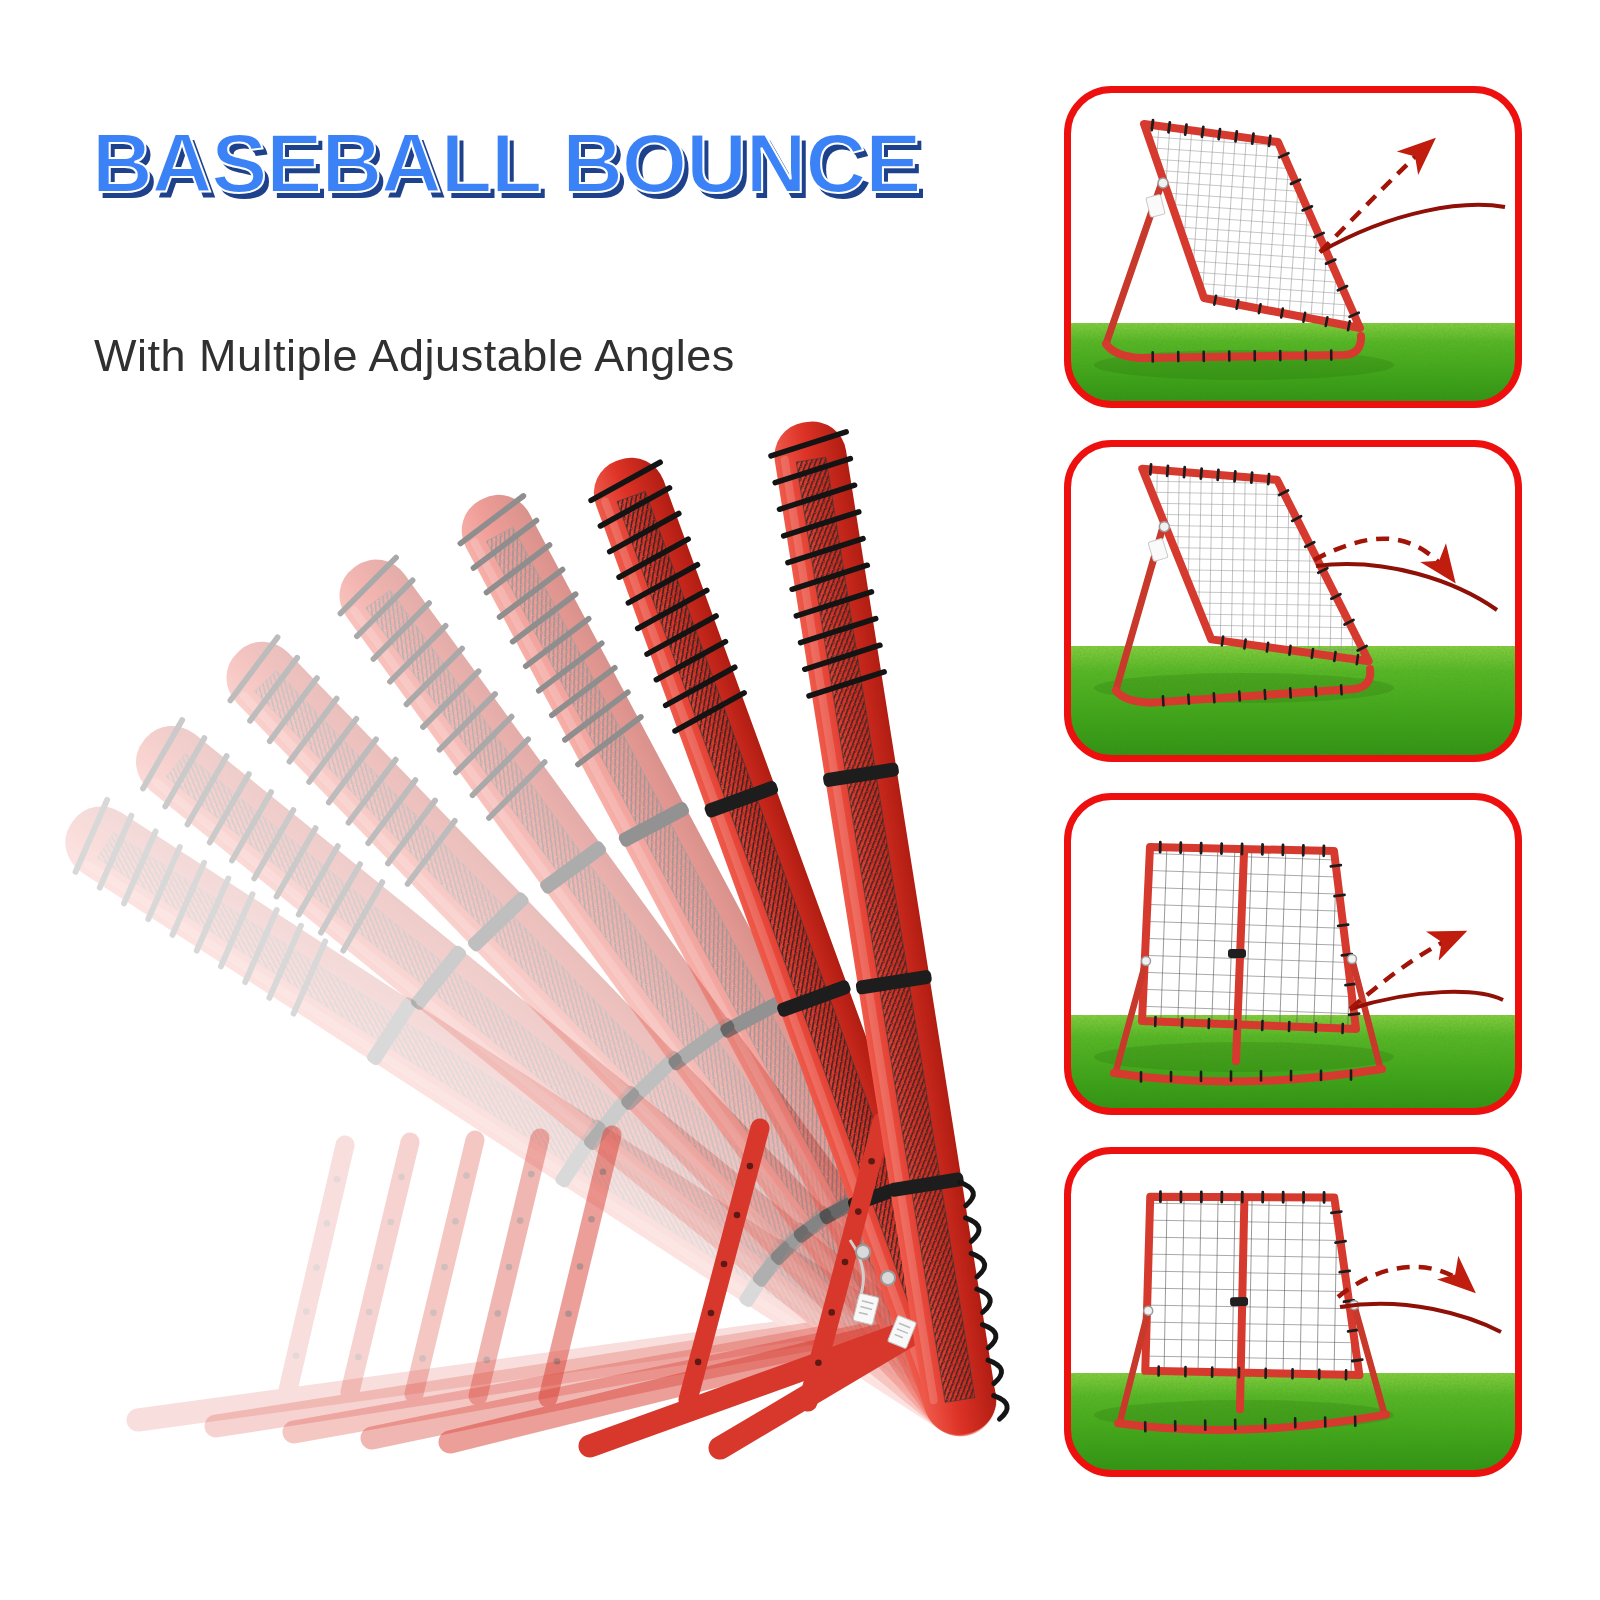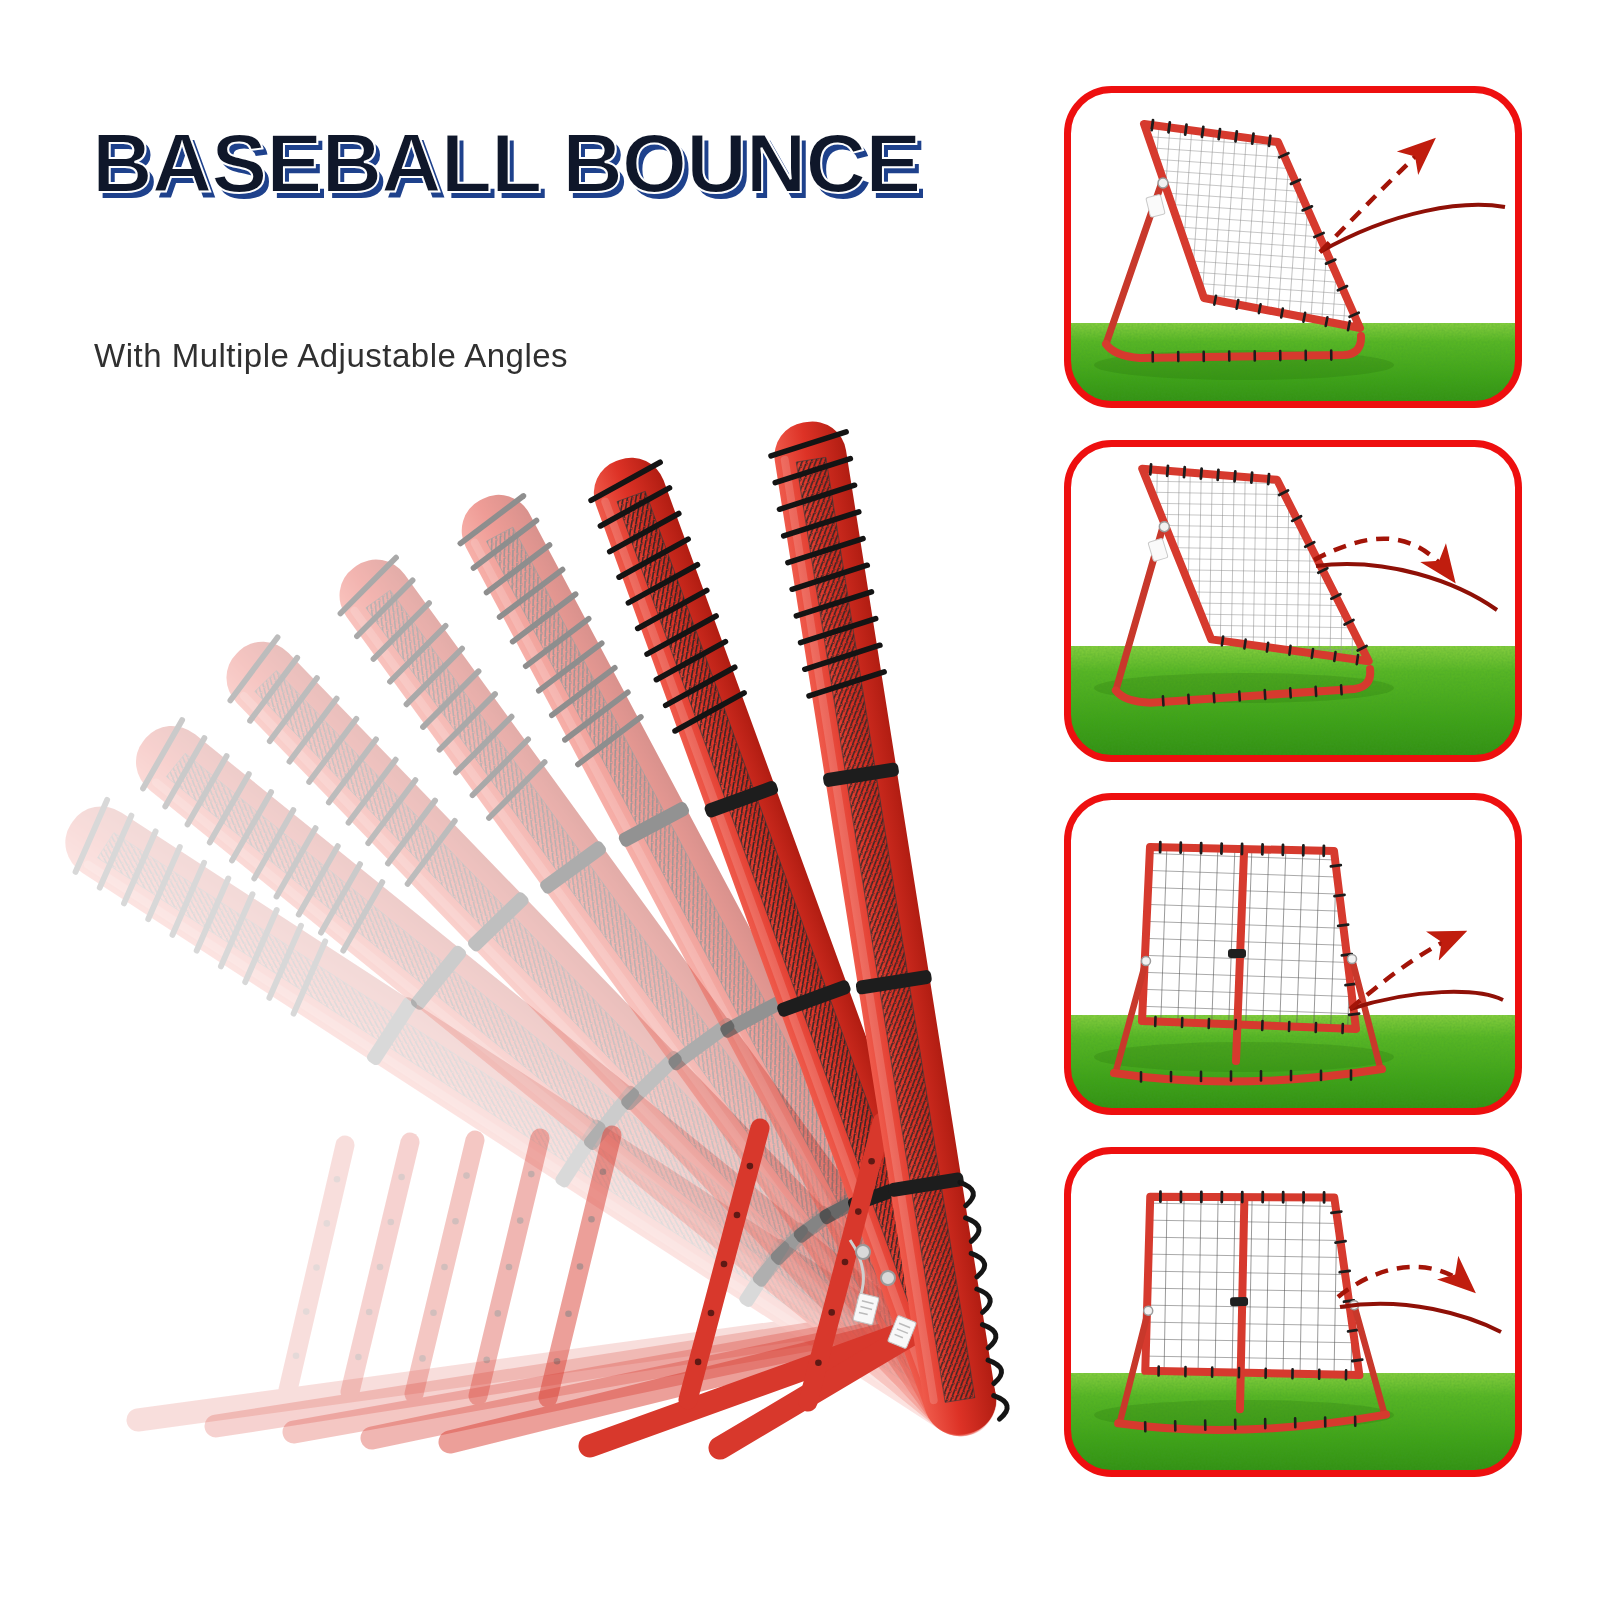--- a/index.html
+++ b/index.html
@@ -1,23 +1,23 @@
 <!DOCTYPE html>
 <html><head>
 <meta charset="utf-8">
 <style>
   html,body{margin:0;padding:0;background:#ffffff;}
   body{width:1600px;height:1600px;font-family:"Liberation Sans",sans-serif;}
   .stage{position:relative;width:1600px;height:1600px;background:#ffffff;overflow:hidden;}
 
   .title-block{position:absolute;left:92px;top:112px;}
   .title-line{font-weight:700;font-size:84px;line-height:102px;letter-spacing:-1px;
-    color:#0f172a;-webkit-text-stroke:2px #ffffff;
+    color:#3b82f6;-webkit-text-stroke:2px #ffffff;
     text-shadow:5px 6px 0 #1e418c;white-space:nowrap;}
-  .subtitle{position:absolute;left:94px;top:330px;font-size:33px;line-height:52px;
+  .subtitle{position:absolute;left:94px;top:330px;font-size:45px;line-height:52px;
     color:#303030;letter-spacing:0.5px;white-space:nowrap;}
 
   .fan-wrap{position:absolute;left:20px;top:390px;width:1020px;height:1110px;}
   .fan-wrap svg{display:block;width:100%;height:100%;}
 
   .panel{position:absolute;left:1064px;width:458px;}
   .panel svg{display:block;width:100%;height:100%;}
   #panel-0{top:86px;height:322px;}
   #panel-1{top:440px;height:322px;}
   #panel-2{top:793px;height:322px;}

